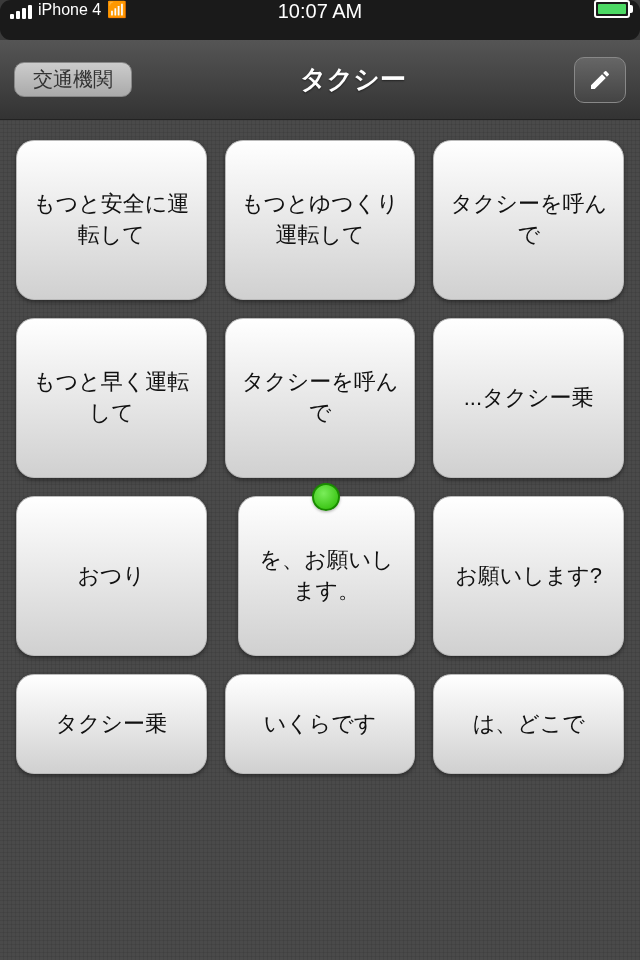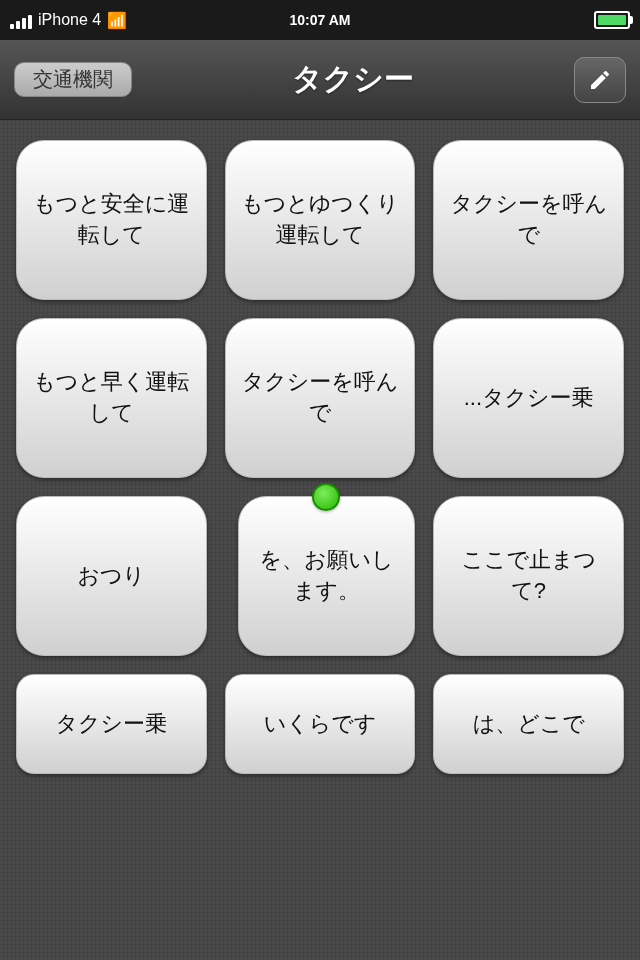--- a/index.html
+++ b/index.html
@@ -11,24 +11,25 @@
       font-family: 'Helvetica Neue', Helvetica, Arial, sans-serif;
       background: #3a3a3a;
     }
 
     
     #status-bar {
       width: 640px;
       height: 40px;
       background: #1a1a1a;
       display: flex;
-      align-items: center;
+      align-items: flex-start;
       padding: 0 10px;
       color: white;
       font-size: 16px;
+      border-radius: 11px;
     }
     .status-left {
       display: flex;
       align-items: center;
       gap: 6px;
       flex: 1;
     }
     .signal-bars {
       display: flex;
       align-items: flex-end;
@@ -36,22 +37,22 @@
       height: 18px;
     }
     .signal-bars span {
       background: white;
       width: 4px;
       border-radius: 1px;
     }
     .status-center {
       flex: 1;
       text-align: center;
-      font-size: 14px;
-      font-weight: bold;
+      font-size: 20px;
+      font-weight: normal;
     }
     .status-right {
       flex: 1;
       display: flex;
       justify-content: flex-end;
       align-items: center;
       gap: 6px;
     }
     .battery {
       width: 36px;
@@ -100,21 +101,21 @@
       border: 1px solid #888;
       border-radius: 10px;
       padding: 3px 18px;
       font-size: 20px;
       color: #333;
       cursor: pointer;
       font-weight: 500;
     }
     .nav-title {
       color: white;
-      font-size: 30px;
+      font-size: 26px;
       font-weight: bold;
       text-shadow: 0 1px 2px rgba(0,0,0,0.5);
     }
     .nav-edit-btn {
       background: linear-gradient(to bottom, #666, #444);
       border: 1px solid #888;
       border-radius: 10px;
       width: 52px;
       height: 46px;
       display: flex;
@@ -153,21 +154,21 @@
     }
 
     .phrase-grid {
       display: grid;
       grid-template-columns: repeat(3, 1fr);
       gap: 18px;
     }
 
     .phrase-card {
       background: linear-gradient(to bottom, #ffffff, #d0d0d0);
-      border-radius: 28px;
+      border-radius: 18px;
       border: 1px solid #bbb;
       box-shadow:
         0 2px 4px rgba(0,0,0,0.4),
         inset 0 1px 0 rgba(255,255,255,0.9);
       height: 160px;
       display: flex;
       align-items: center;
       justify-content: center;
       text-align: center;
       padding: 14px;
@@ -268,21 +269,21 @@
     </div>
 
     <div class="phrase-card">
       <span>おつり</span>
     </div>
     <div class="phrase-card" style="position:relative;margin-left:13px;">
       <div class="green-dot"></div>
       <span>を、お願いします。</span>
     </div>
     <div class="phrase-card">
-      <span>ここで止まつて?</span>
+      <span>お願いします?</span>
     </div>
 
     <div class="partial-card">
       <span>タクシー乗</span>
     </div>
     <div class="partial-card">
       <span>いくらです</span>
     </div>
     <div class="partial-card">
       <span>は、どこで</span>

